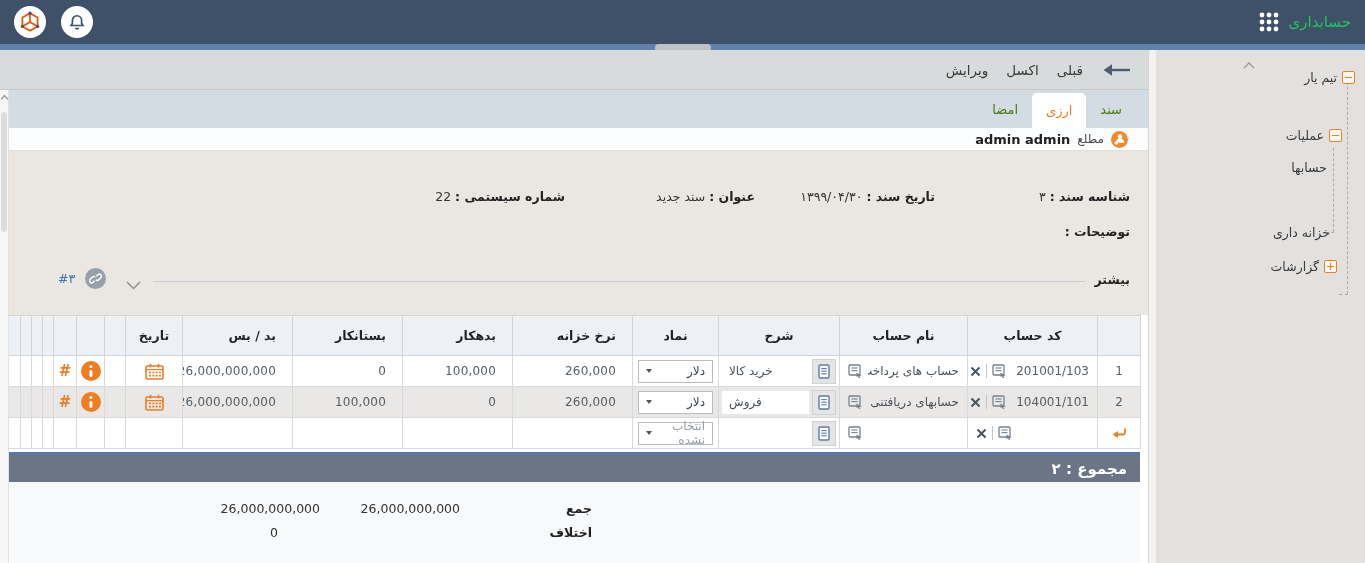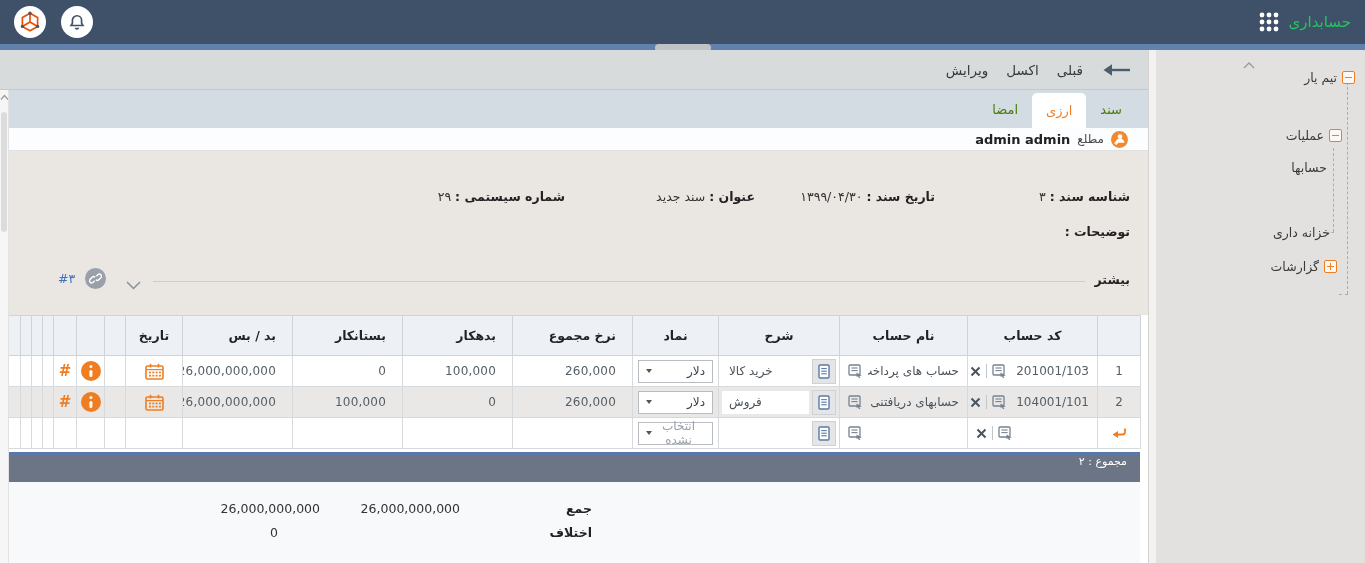--- a/index.html
+++ b/index.html
@@ -59,31 +59,31 @@
   th.h-right, td.num { text-align:right; padding-right:16px; }
   td.num { letter-spacing:0.2px; }
   .c-numcol { text-align:center; font-size:12.5px; color:#333; }
   .cellflex { display:flex; align-items:center; padding:0 8px; gap:5px; }
   .code-text { direction:ltr; text-align:right; flex:1; padding-left:4px; }
   .name-text { flex:1; text-align:right; white-space:nowrap; overflow:hidden; font-size:12px; color:#4a5259; }
   .vdiv { width:1px; height:14px; background:#c2c6cb; flex:none; }
   .cell-input { background:#fff; height:23px; flex:1; display:flex; align-items:center; justify-content:flex-end; padding:0 7px; font-size:12px; color:#4a5259; }
   .doc-btn { width:24px; height:25px; background:#e4e5e7; border:1px solid #cfd2d5; display:flex; align-items:center; justify-content:center; flex:none; cursor:pointer; }
   .sym-select { display:flex; justify-content:space-between; align-items:center; background:#fff; border:1px solid #b9bdc2; height:23px; margin:0 5px; padding:0 7px; flex:1; cursor:pointer; }
-  .sym-select .symtxt { font-size:12px; color:#3c434a;text-align:center; }
+  .sym-select .symtxt { font-size:12px; color:#3c434a; }
   .sym-select.unset .symtxt { color:#9aa0a6; }
   .caret { width:0; height:0; border-left:3.5px solid transparent; border-right:3.5px solid transparent; border-top:4.5px solid #555; }
   .icon-center { display:flex; align-items:center; justify-content:center; }
   .hash { font-weight:bold; color:#ef7d22; font-size:15px; }
   .info-icon { width:20px; height:20px; border-radius:50%; background:#ef7d22; position:relative; display:inline-block; cursor:pointer; }
   .info-icon::before { content:''; position:absolute; top:3.5px; left:50%; transform:translateX(-50%); width:3.2px; height:3.2px; border-radius:50%; background:#fff; }
   .info-icon::after { content:''; position:absolute; top:8.5px; left:50%; transform:translateX(-50%); width:3.2px; height:7.5px; border-radius:1.6px; background:#fff; }
 
   #table-bottom-line { position:absolute; top:402px; left:8px; width:1132px; height:3px; background:#5878a8; }
-  #totalbar { position:absolute; top:405px; left:8px; width:1132px; height:27px; background:#6b7585; color:#fff; font-size:11px; font-weight:normal; display:flex; align-items:flex-start; padding-right:13px; }
+  #totalbar { position:absolute; top:405px; left:8px; width:1132px; height:27px; background:#6b7585; color:#fff; font-size:15px; font-weight:bold; display:flex; align-items:center; padding-right:13px; }
   #summary { position:absolute; top:432px; left:0; right:8px; height:81px; background:#f8f9fa; }
   .sumtxt { position:absolute; font-size:12.5px; color:#333; white-space:nowrap; }
   .sumlabel { font-weight:bold; color:#222; }
   .ltrnum { direction:ltr; }
 
   
   #vscroll { position:absolute; top:40px; left:0; width:9px; bottom:0; background:#f6f6f6; border-right:1px solid #e2e2e2; }
   #vscroll .thumb { position:absolute; top:22px; left:1px; width:6px; height:120px; background:#dcdcdc; border-radius:3px; }
 </style>
 </head>
@@ -197,21 +197,21 @@
     <span class="ffield" style="right:18px">
       <b>شناسه سند :</b> <span>۳</span>
     </span>
     <span class="ffield" style="right:213px">
       <b>تاریخ سند :</b> <span>۱۳۹۹/۰۴/۳۰</span>
     </span>
     <span class="ffield" style="right:393px">
       <b>عنوان :</b> <span>سند جدید</span>
     </span>
     <span class="ffield" style="right:583px">
-      <b>شماره سیستمی :</b> <span>۲۹</span>
+      <b>شماره سیستمی :</b> <span>22</span>
     </span>
     <span class="desc-label">توضیحات :</span>
     <span class="more-label">بیشتر</span>
     <div class="more-line"></div>
     <span class="more-chevron">
       <svg width="15" height="9" viewBox="0 0 15 9">
           <polyline points="1,1 7.5,7.5 14,1" fill="none" stroke="#8a9099" stroke-width="1.5"></polyline>
         </svg>
     </span>
     <span class="chain-circle">
@@ -243,21 +243,21 @@
         <col style="width:11px">
         <col style="width:12px">
     </colgroup>
     <thead>
       <tr>
         <th></th>
         <th>کد حساب</th>
         <th>نام حساب</th>
         <th>شرح</th>
         <th>نماد</th>
-        <th class="h-right">نرخ مجموع</th>
+        <th class="h-right">نرخ خزانه</th>
         <th class="h-right">بدهکار</th>
         <th class="h-right">بستانکار</th>
         <th class="h-right">بد / بس</th>
         <th>تاریخ</th>
         <th></th>
           <th></th>
         <th></th>
           <th></th>
         <th></th>
           <th></th>

